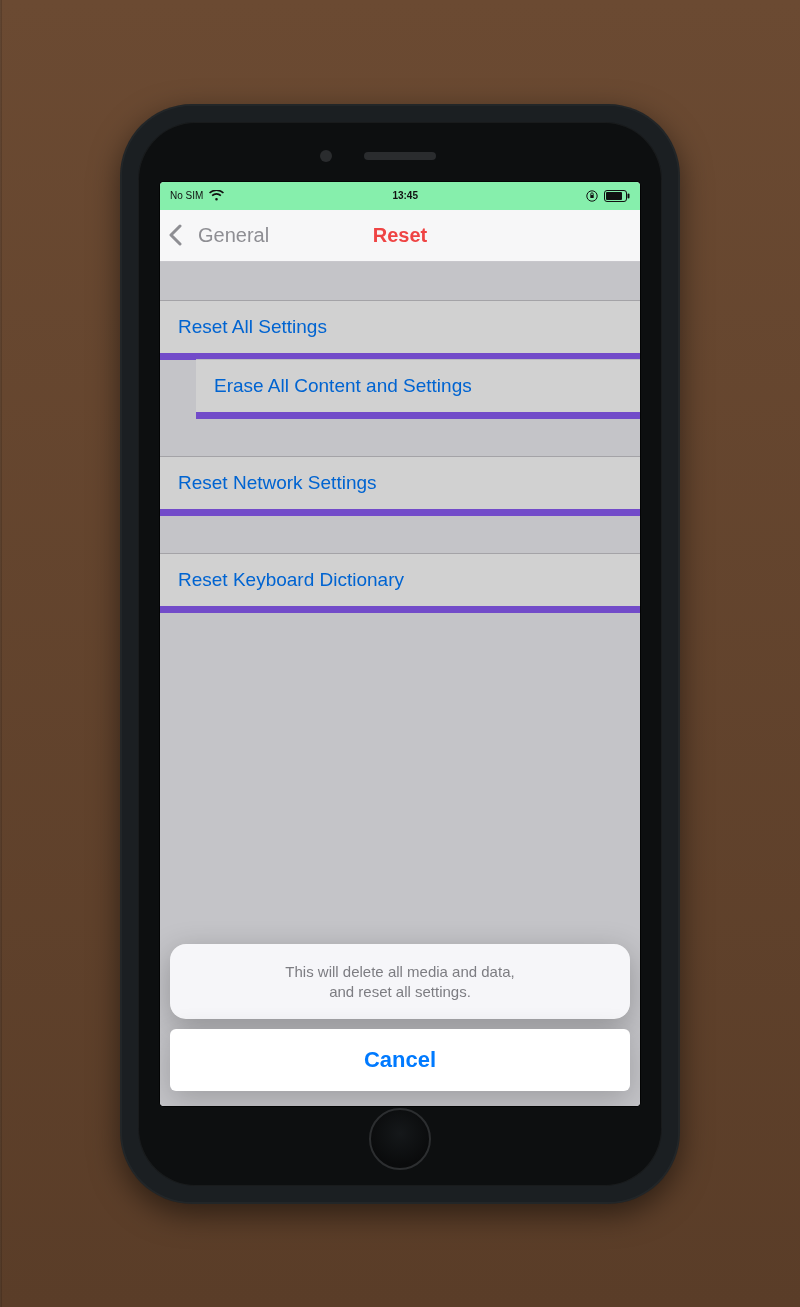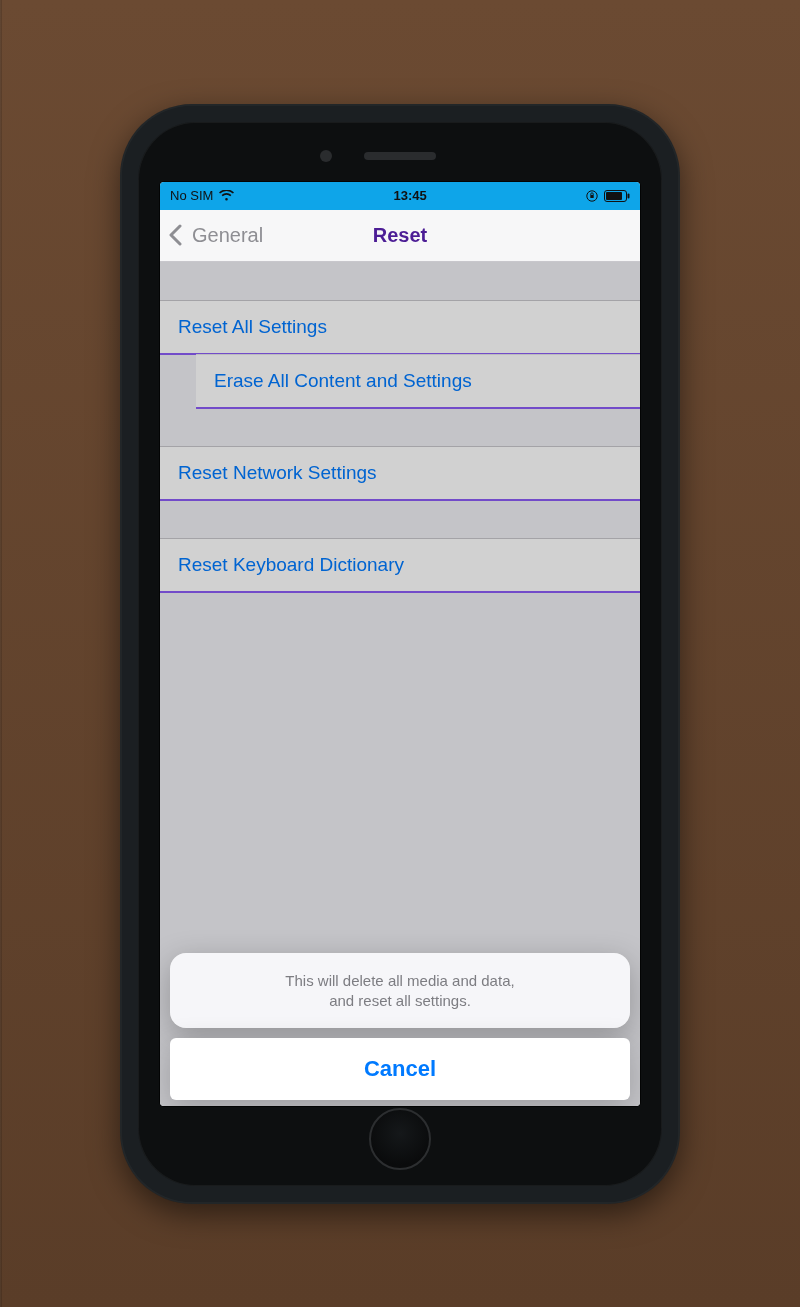--- a/index.html
+++ b/index.html
@@ -63,83 +63,83 @@
     border-radius: 4px;
     overflow: hidden;
     position: relative;
     background: #efeff4;
     box-shadow: 0 0 0 1px rgba(0,0,0,0.7);
   }
 
   
   .status-bar {
     height: 28px;
-    background: #0ea5e9;
+    background: #86efac;
     display: flex;
     align-items: center;
     justify-content: space-between;
     padding: 0 10px;
-    font-size: 13px;
+    font-size: 10px;
     color: #111;
   }
   .status-left { display: flex; align-items: center; gap: 6px; }
   .status-right { display: flex; align-items: center; gap: 6px; }
   .wifi-icon svg, .battery-icon svg, .lock-icon svg { display: block; }
 
   
   .nav-bar {
     height: 52px;
     background: #f7f7f8;
     border-bottom: 1px solid #c8c7cc;
     display: grid;
     grid-template-columns: 1fr auto 1fr;
     align-items: center;
     padding: 0 8px;
   }
   .nav-back {
-    display: flex; align-items: center; gap: 10px;
+    display: flex; align-items: center; gap: 16px;
     color: #8e8e93;
     font-size: 20px;
     cursor: pointer;
   }
   .nav-back .chev { width: 14px; height: 22px; }
-  .nav-title { font-size: 20px; font-weight: 600; color: #4c1d95; text-align: center; }
+  .nav-title { font-size: 20px; font-weight: 600; color: #ef4444; text-align: center; }
 
   
   .content {
     position: absolute;
     top: 80px; bottom: 0; left: 0; right: 0;
     background: #efeff4;
     overflow: hidden;
   }
   .group { margin-top: 38px; }
   .group:first-child { margin-top: 38px; }
   .row {
     background: #ffffff;
     border-top: 1px solid #c8c7cc;
-    border-bottom: 2px solid #8b5cf6;
+    border-bottom: 7px solid #8b5cf6;
     margin-bottom: -1px;
     padding: 15px 18px;
     font-size: 19px;
     color: #007aff;
     cursor: pointer;
   }
   .row + .row { border-top: 1px solid #e5e5ea; margin-left: 36px; }
 
   
   .dim {
     position: absolute;
     inset: 0;
     background: rgba(0,0,0,0.18);
   }
 
   
   .sheet-wrap {
     position: absolute;
-    left: 10px; right: 10px; bottom: 6px;
+    left: 10px; right: 10px; bottom: 15px;
   }
   .sheet {
     background: rgba(248,248,250,0.97);
     border-radius: 16px;
     overflow: hidden;
     box-shadow: 0 8px 30px rgba(0,0,0,0.25);
   }
   .sheet .msg {
     padding: 18px 24px 16px;
     text-align: center;

